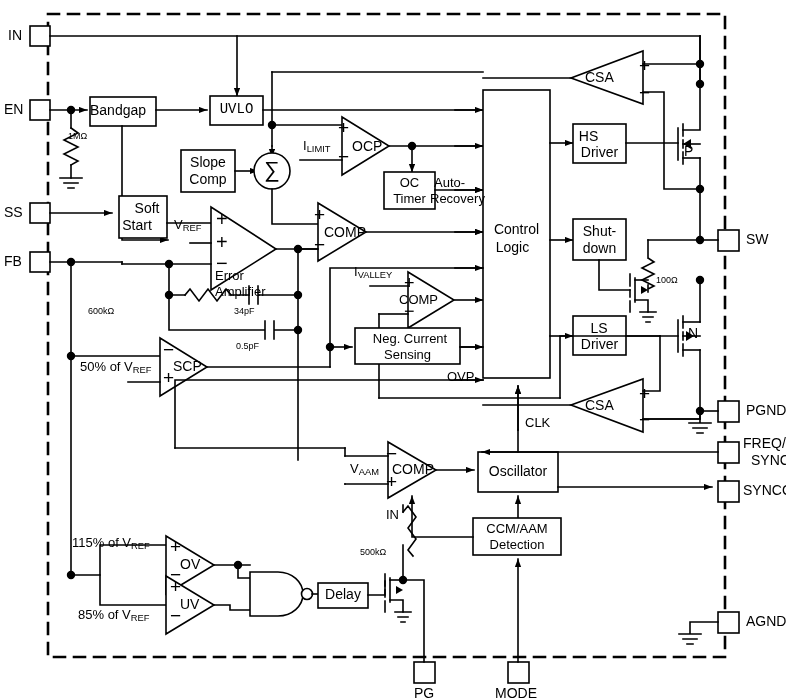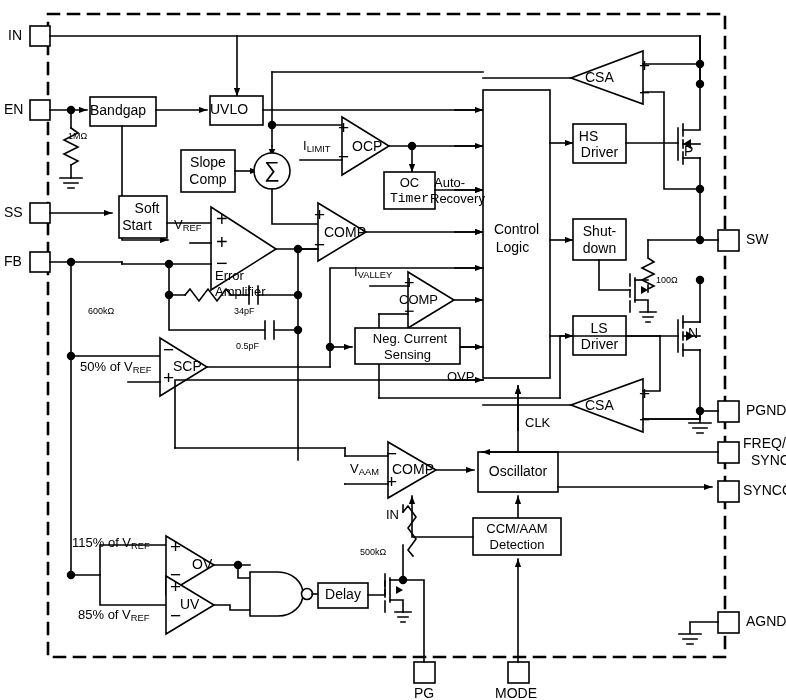--- a/index.html
+++ b/index.html
@@ -306,30 +306,30 @@
 <div class="lbl f14" style="left:746px;top:403px;">PGND</div>
 <div class="lbl f14" style="left:743px;top:436px;">FREQ/</div>
 <div class="lbl f14" style="left:751px;top:453px;">SYNC</div>
 <div class="lbl f14" style="left:743px;top:483px;">SYNCO</div>
 <div class="lbl f14" style="left:746px;top:614px;">AGND</div>
 
 <div class="lbl f14" style="left:414px;top:686px;">PG</div>
 <div class="lbl f14" style="left:495px;top:686px;">MODE</div>
 
 <div class="lbl f14 ctr" style="left:90px;top:103px;width:56px;">Bandgap</div>
-<div class="lbl f14 ctr" style="left:210px;top:102px;width:37px;">UVLO</div>
+<div class="lbl f14 ctr" style="left:210px;top:102px;width:53px;font-family:Liberation Mono, monospace;">UVLO</div>
 
 <div class="lbl f14 ctr" style="left:181px;top:155px;width:54px;">Slope</div>
 <div class="lbl f14 ctr" style="left:181px;top:172px;width:54px;">Comp</div>
 
 <div class="lbl f14 ctr" style="left:119px;top:201px;width:56px;">Soft</div>
 <div class="lbl f14 ctr" style="left:119px;top:218px;width:36px;">Start</div>
 
 <div class="lbl f13 ctr" style="left:384px;top:176px;width:51px;">OC</div>
-<div class="lbl f13 ctr" style="left:384px;top:192px;width:51px;font-family:Liberation Mono, monospace;">Timer</div>
+<div class="lbl f13 ctr" style="left:384px;top:192px;width:51px;">Timer</div>
 
 <div class="lbl f13" style="left:434px;top:176px;">Auto-</div>
 <div class="lbl f13" style="left:430px;top:192px;">Recovery</div>
 
 <div class="lbl f14 ctr" style="left:483px;top:222px;width:67px;">Control</div>
 <div class="lbl f14 ctr" style="left:483px;top:240px;width:59px;">Logic</div>
 
 <div class="lbl f14 ctr" style="left:573px;top:129px;width:31px;">HS</div>
 <div class="lbl f14 ctr" style="left:573px;top:145px;width:53px;">Driver</div>
 
@@ -349,21 +349,21 @@
 
 <div class="lbl f14 ctr" style="left:318px;top:587px;width:50px;">Delay</div>
 
 <div class="lbl f14" style="left:585px;top:70px;">CSA</div>
 <div class="lbl f14" style="left:585px;top:398px;">CSA</div>
 <div class="lbl f14" style="left:352px;top:139px;">OCP</div>
 <div class="lbl f14" style="left:324px;top:225px;">COMP</div>
 <div class="lbl f13" style="left:399px;top:293px;">COMP</div>
 <div class="lbl f14" style="left:392px;top:462px;">COMP</div>
 <div class="lbl f14" style="left:173px;top:359px;">SCP</div>
-<div class="lbl f14" style="left:180px;top:557px;margin-left:12px;">OV</div>
+<div class="lbl f14" style="left:180px;top:557px;">OV</div>
 <div class="lbl f14" style="left:180px;top:597px;">UV</div>
 
 <div class="lbl f13" style="left:215px;top:269px;">Error</div>
 <div class="lbl f13" style="left:215px;top:285px;">Amplifier</div>
 
 <div class="lbl ctr" style="left:254px;top:158px;width:36px;font-size:22px;">∑</div>
 
 <div class="lbl" style="left:338px;top:118px;font-size:19px;">+</div>
 <div class="lbl" style="left:338px;top:147px;font-size:19px;">−</div>
 

